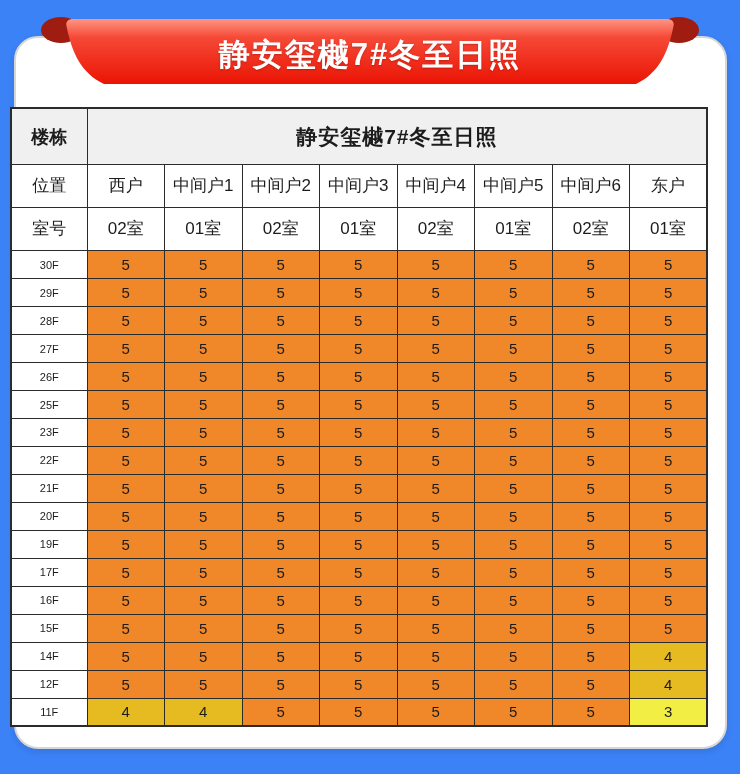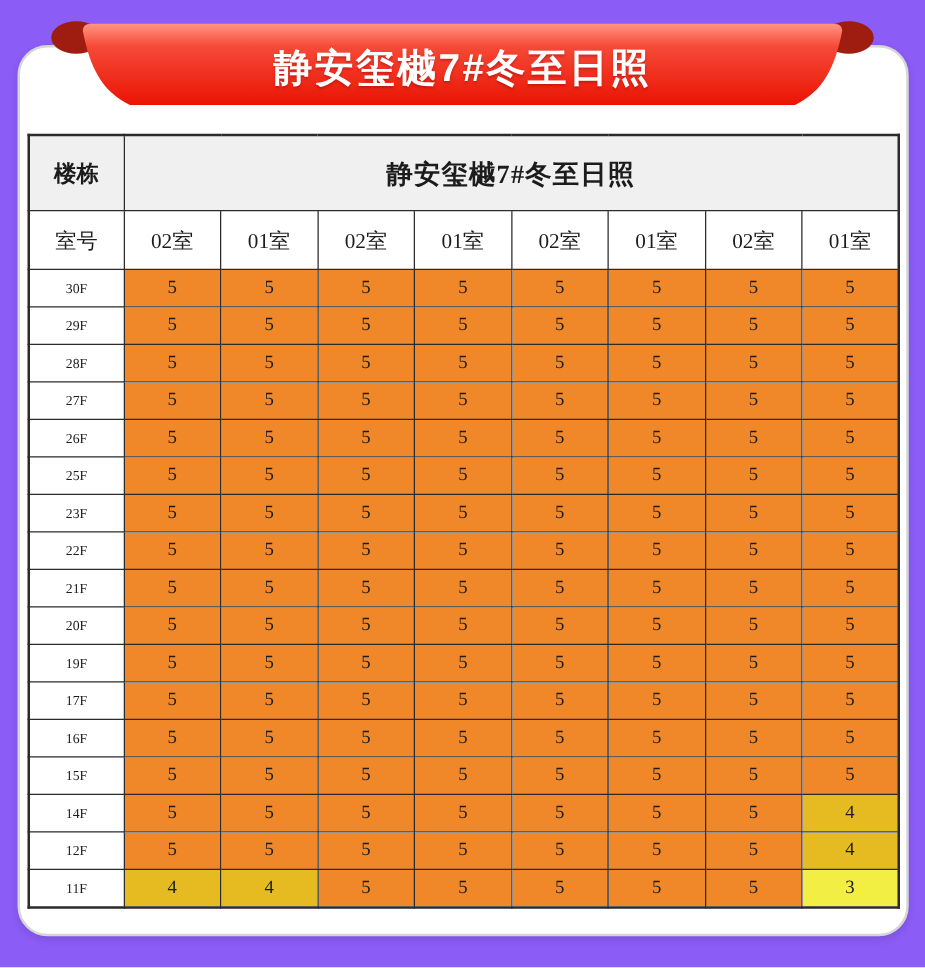--- a/index.html
+++ b/index.html
@@ -1,40 +1,40 @@
 <!DOCTYPE html>
 <html style="--ribbon_top: #ff9583; --ribbon_mid: #f64937; --ribbon_bottom: #ea1404; --ribbon_dark: #9e1d10; --orange: #f0882a; --gold: #e6bb22; --yellow: #f2ee44; --header_gray: #f0f0f0; --border_dark: #2b2b2b; --card_border: #d6d6d6;"><head>
 <meta charset="utf-8">
 <style>
   html,body{margin:0;padding:0;background:#fff;}
   #stage{
     position:relative;width:740px;height:774px;overflow:hidden;
-    font-family:"Liberation Sans",sans-serif;background:#8b5cf6;
+    font-family:"Liberation Sans",sans-serif;background:#3b82f6;
   }
   
   #card{
     position:absolute;left:14px;top:36px;width:709px;height:709px;
     background:#fff;border:2px solid var(--card_border);border-radius:24px;
     box-shadow:0 3px 6px rgba(0,0,0,.10);
   }
   
   #ribbon-svg{position:absolute;left:0;top:0;}
   #banner-title{
     position:absolute;left:0;top:30px;width:740px;height:50px;
     text-align:center;line-height:50px;
     font-size:31px;font-weight:bold;color:#fff;letter-spacing:2px;
     text-shadow:0 1px 2px rgba(120,0,0,.35);
   }
   
   #sun-table{
-    position:absolute;left:22px;top:107px;
+    position:absolute;left:10px;top:107px;
     border-collapse:collapse;table-layout:fixed;
     width:696px;height:620px;
     border:2px solid var(--border_dark);
-    font-family:Liberation Serif, serif;
+    font-family:Liberation Sans, sans-serif;
   }
   #sun-table td{
     border:1px solid var(--border_dark);
     text-align:center;vertical-align:middle;padding:0;
     color:#1c1c1c;overflow:hidden;white-space:nowrap;
   }
   tr.hdr-row{height:48px;background:var(--header_gray);}
   tr.hdr-row td{font-weight:bold;}
   td.corner-cell{font-size:18px;}
   td.table-title-cell{font-size:21px;letter-spacing:1px;}
@@ -87,20 +87,31 @@
       <col style="width:77.5px">
         <col style="width:77.5px">
         <col style="width:77.5px">
         <col style="width:77.5px">
     </colgroup>
     <tbody>
       <tr class="hdr-row">
         <td class="corner-cell">楼栋</td>
         <td class="table-title-cell" colspan="8">静安玺樾7#冬至日照</td>
       </tr>
+      <tr class="pos-row">
+        <td>位置</td>
+      <td>西户</td>
+          <td>中间户1</td>
+          <td>中间户2</td>
+          <td>中间户3</td>
+          <td>中间户4</td>
+          <td>中间户5</td>
+          <td>中间户6</td>
+          <td>东户</td>
+        </tr>
       <tr class="room-row">
         <td>室号</td>
       <td>02室</td>
           <td>01室</td>
           <td>02室</td>
           <td>01室</td>
           <td>02室</td>
           <td>01室</td>
           <td>02室</td>
           <td>01室</td>

